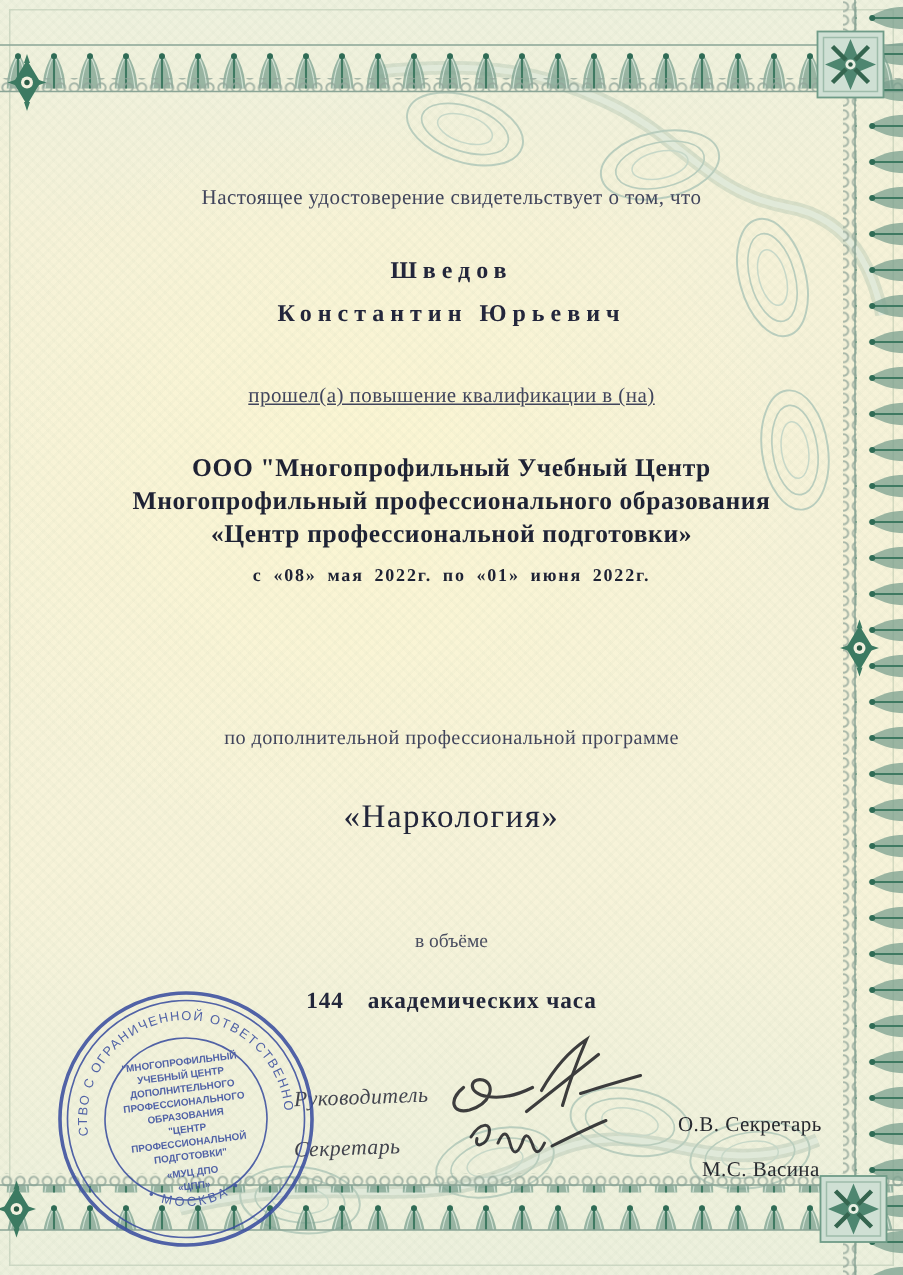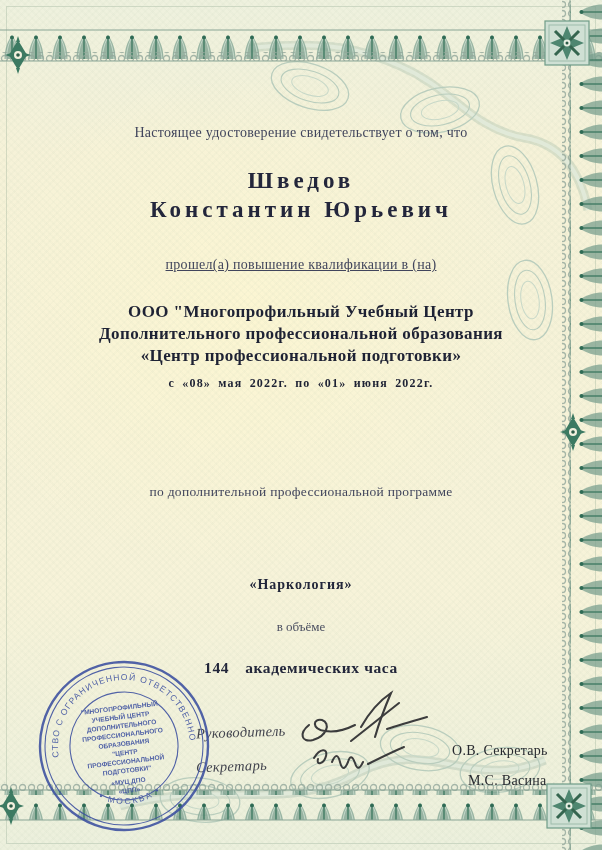--- a/index.html
+++ b/index.html
@@ -18,26 +18,26 @@
     background:
       repeating-linear-gradient(45deg, rgba(170,190,165,.05) 0 2px, transparent 2px 5px),
       repeating-linear-gradient(-45deg, rgba(170,190,165,.05) 0 2px, transparent 2px 5px);
   }
   .frame-line{position:absolute;inset:6px;border:1px solid rgba(150,172,150,.35);pointer-events:none;}
   svg{display:block;}
   .deco{position:absolute;left:0;top:0;z-index:1;}
   .content{position:absolute;left:0;top:16px;width:554px;height:850px;z-index:2;}
   .tline{position:absolute;left:0;width:602px;text-align:center;}
   .intro{top:109px;font-size:14px;color:#41455c;letter-spacing:.3px;}
-  .name-block{top:150px;font-size:23px;font-weight:bold;color:#23263b;letter-spacing:4px;line-height:29px;}
+  .name-block{top:150px;font-size:16px;font-weight:bold;color:#23263b;letter-spacing:4px;line-height:29px;}
   .completion{top:241px;font-size:14px;color:#41455c;letter-spacing:.3px;text-decoration:underline;}
   .org{top:285px;font-size:17px;font-weight:bold;color:#1e2234;line-height:22px;letter-spacing:.4px;}
   .dates{top:360px;font-size:12px;font-weight:bold;color:#1e2234;letter-spacing:1.2px;word-spacing:3px;}
   .prog-intro{top:432px;font-size:13.5px;color:#41455c;letter-spacing:.3px;margin-top:36px;}
-  .prog-name{top:515px;font-size:14px;font-weight:bold;color:#22263a;letter-spacing:1px;margin-top:46px;}
+  .prog-name{top:515px;font-size:22px;font-weight:normal;color:#22263a;letter-spacing:1px;}
   .vol-label{top:603px;font-size:13px;color:#4a4e60;}
   .vol-value{top:643px;font-size:15.5px;font-weight:bold;color:#22263a;letter-spacing:.6px;}
   .vol-value .hours{margin-right:16px;}
   .role{position:absolute;left:196px;font-style:italic;font-size:14.5px;color:#42444e;transform:rotate(-2deg);letter-spacing:.3px;}
   .role-1{top:708px;}
   .role-2{top:742px;}
   .sig-name{position:absolute;font-size:14px;color:#26282e;letter-spacing:.3px;}
   .sig-name-1{top:727px;left:452px;}
   .sig-name-2{top:757px;left:468px;}
   .stamp{position:absolute;left:36px;top:658px;z-index:3;opacity:.88;transform:rotate(-7deg);}
@@ -128,21 +128,21 @@
 
     <div class="tline name-block">
       <div>Шведов</div>
       <div>Константин Юрьевич</div>
     </div>
 
     <div class="tline completion">прошел(а) повышение квалификации в (на)</div>
 
     <div class="tline org">
       <div>ООО "Многопрофильный Учебный Центр</div>
-      <div>Дополнительного профессиональной образования</div>
+      <div>Многопрофильный профессионального образования</div>
       <div>«Центр профессиональной подготовки»</div>
     </div>
 
     <div class="tline dates">с «08» мая 2022г. по «01» июня 2022г.</div>
 
     <div class="tline prog-intro">по дополнительной профессиональной программе</div>
 
     <div class="tline prog-name">«Наркология»</div>
 
     <div class="tline vol-label">в объёме</div>

